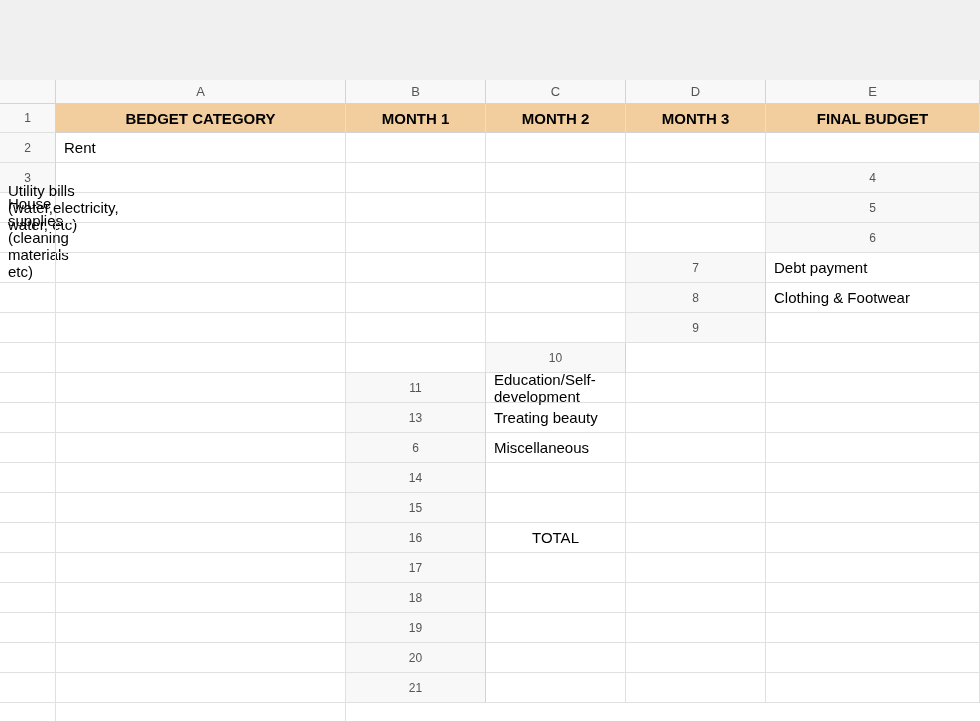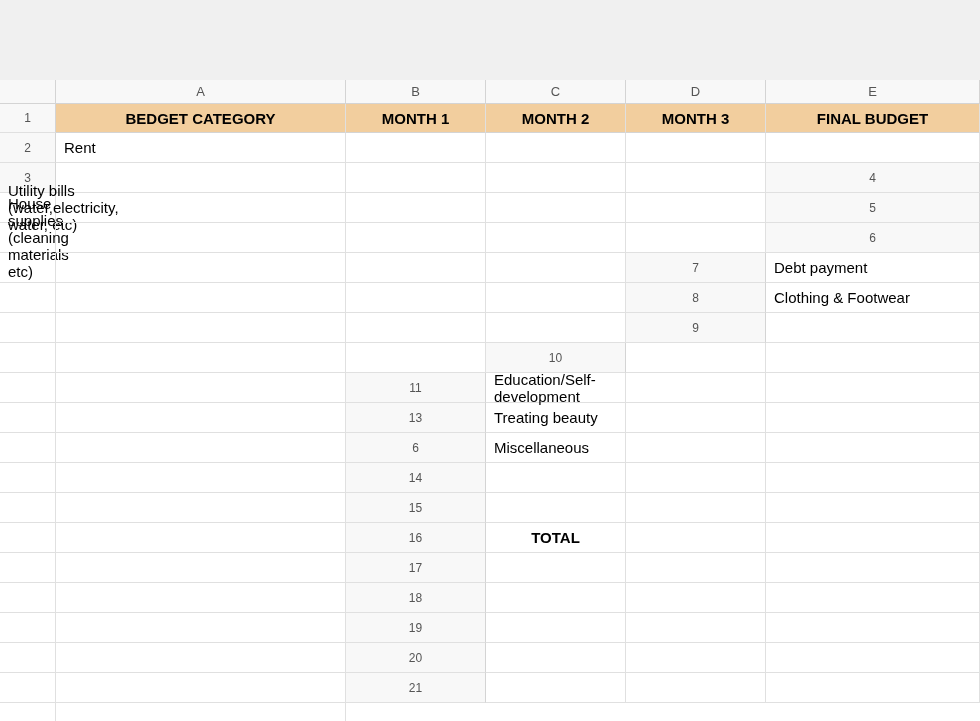--- a/index.html
+++ b/index.html
@@ -65,21 +65,21 @@
       color: #000;
       border-bottom: 1px solid #d4d4d4;
     }
     .row-h {
       height: 29px;
     }
     .row-h2 {
       height: 30px;
     }
     .bold-center {
-      font-weight: bold;
+      font-weight: normal;
       justify-content: center;
     }
   </style>
 </head>
 <body>
 
 <div class="spreadsheet">
   <div class="corner-cell"></div>
   <div class="col-header">A</div>
   <div class="col-header">B</div>

